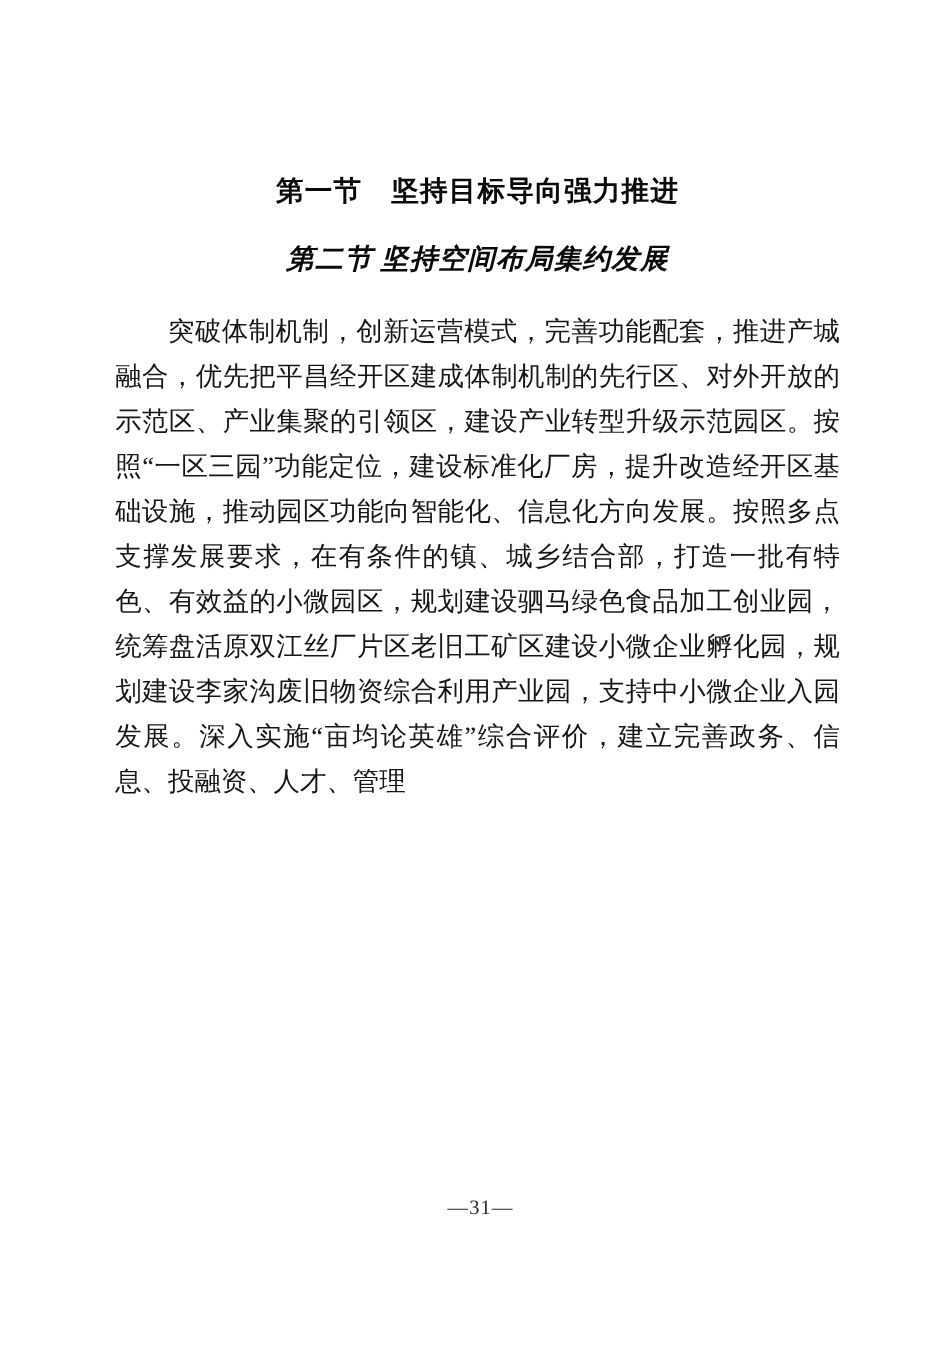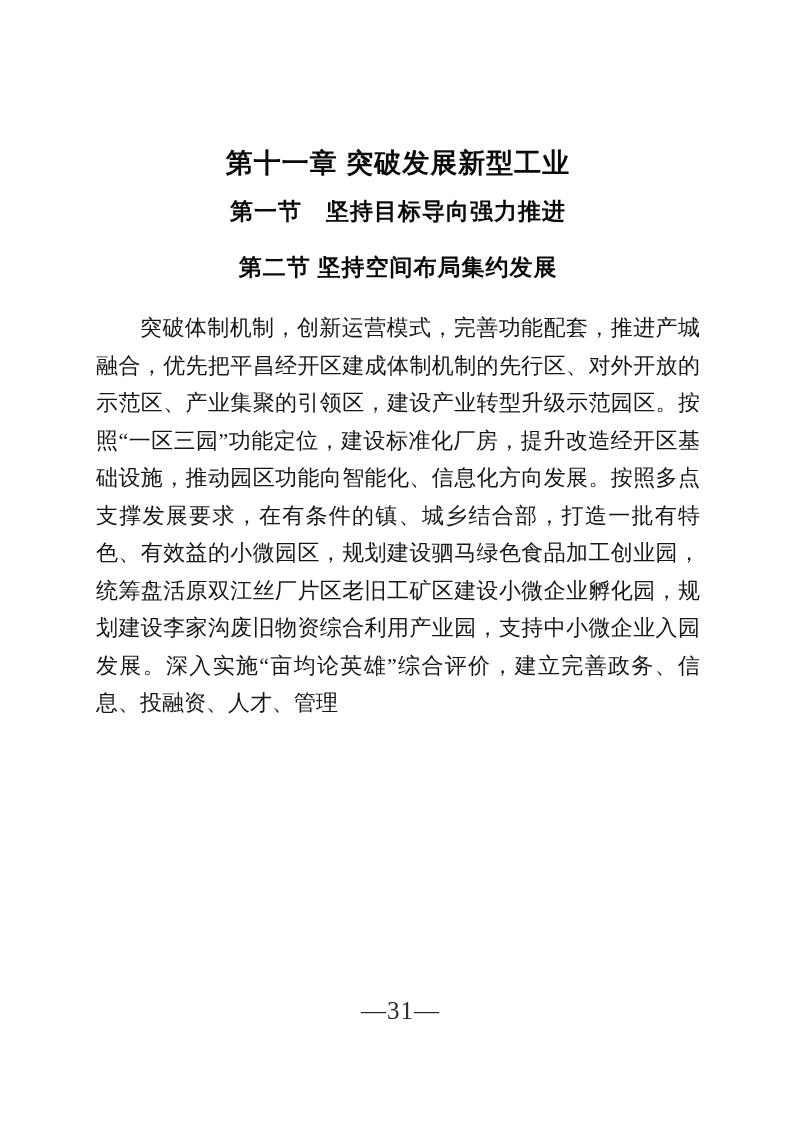--- a/index.html
+++ b/index.html
@@ -43,39 +43,39 @@
     font-family: "Liberation Serif", "DejaVu Serif", serif;
     font-weight: 400;
     font-size: 22px;
     line-height: 37.5px;
     text-align: justify;
     text-indent: 2em;
     color: #161616;
   }
   .section-heading.second {
     margin-top: 2px;
+    font-style: italic;
   }
   .page-number {
     position: absolute;
     left: 8px;
     right: 0;
     top: 997px;
     text-align: center;
     font-family: "Liberation Serif", "DejaVu Serif", serif;
-    font-size: 25px;
+    font-size: 17px;
     letter-spacing: 1px;
     color: #2a2a2a;
   }
 </style>
 </head>
 <body>
 
 <div class="page">
 
-  <h1 class="chapter-title">第十一章 突破发展新型工业</h1>
 
   <h2 class="section-heading">第一节　坚持目标导向强力推进</h2>
 
 
   <h2 class="section-heading second">第二节 坚持空间布局集约发展</h2>
 
   <p class="body-para">突破体制机制，创新运营模式，完善功能配套，推进产城融合，优先把平昌经开区建成体制机制的先行区、对外开放的示范区、产业集聚的引领区，建设产业转型升级示范园区。按照“一区三园”功能定位，建设标准化厂房，提升改造经开区基础设施，推动园区功能向智能化、信息化方向发展。按照多点支撑发展要求，在有条件的镇、城乡结合部，打造一批有特色、有效益的小微园区，规划建设驷马绿色食品加工创业园，统筹盘活原双江丝厂片区老旧工矿区建设小微企业孵化园，规划建设李家沟废旧物资综合利用产业园，支持中小微企业入园发展。深入实施“亩均论英雄”综合评价，建立完善政务、信息、投融资、人才、管理</p>
 
   <div class="page-number">—31—</div>
 

